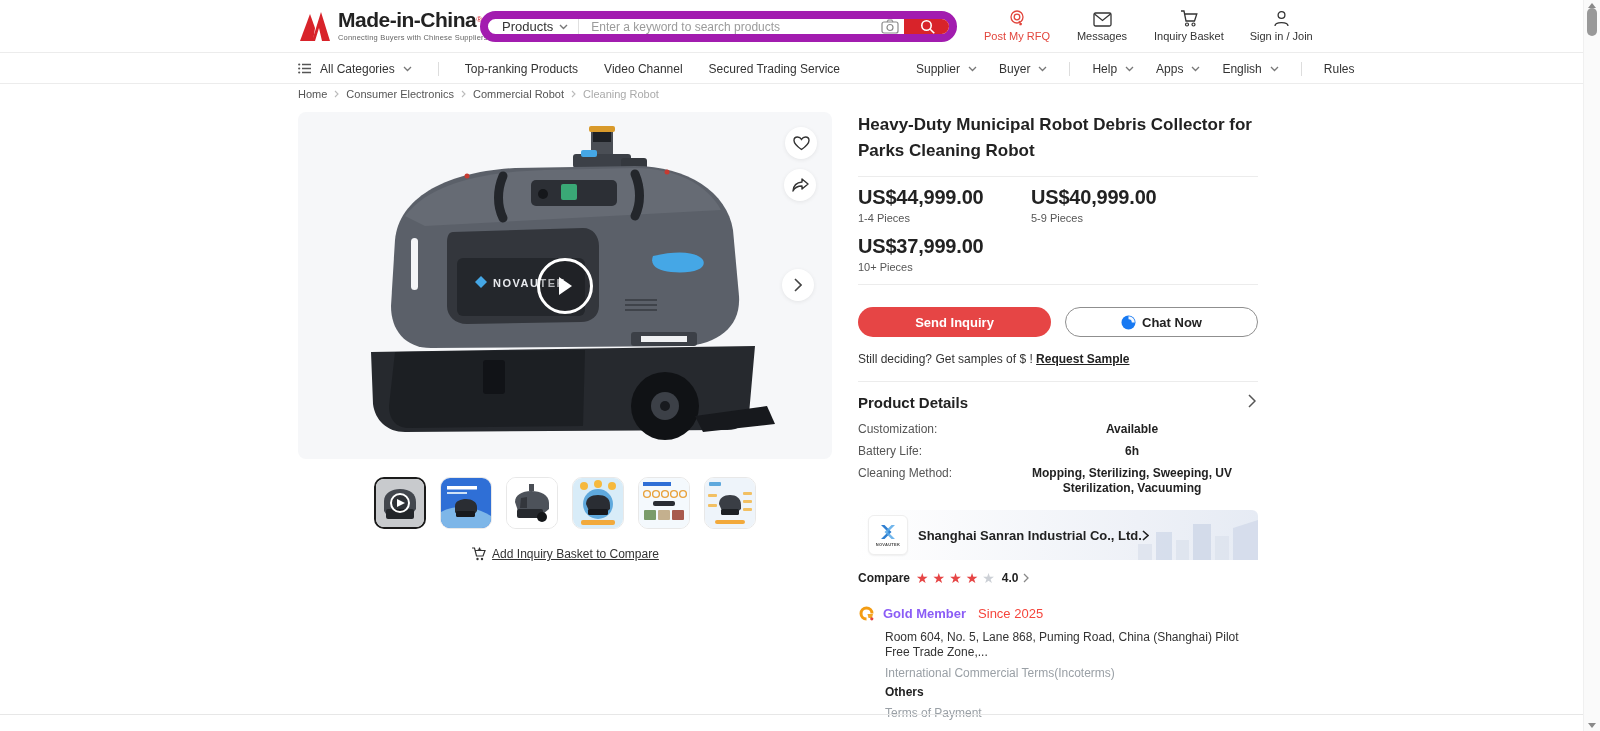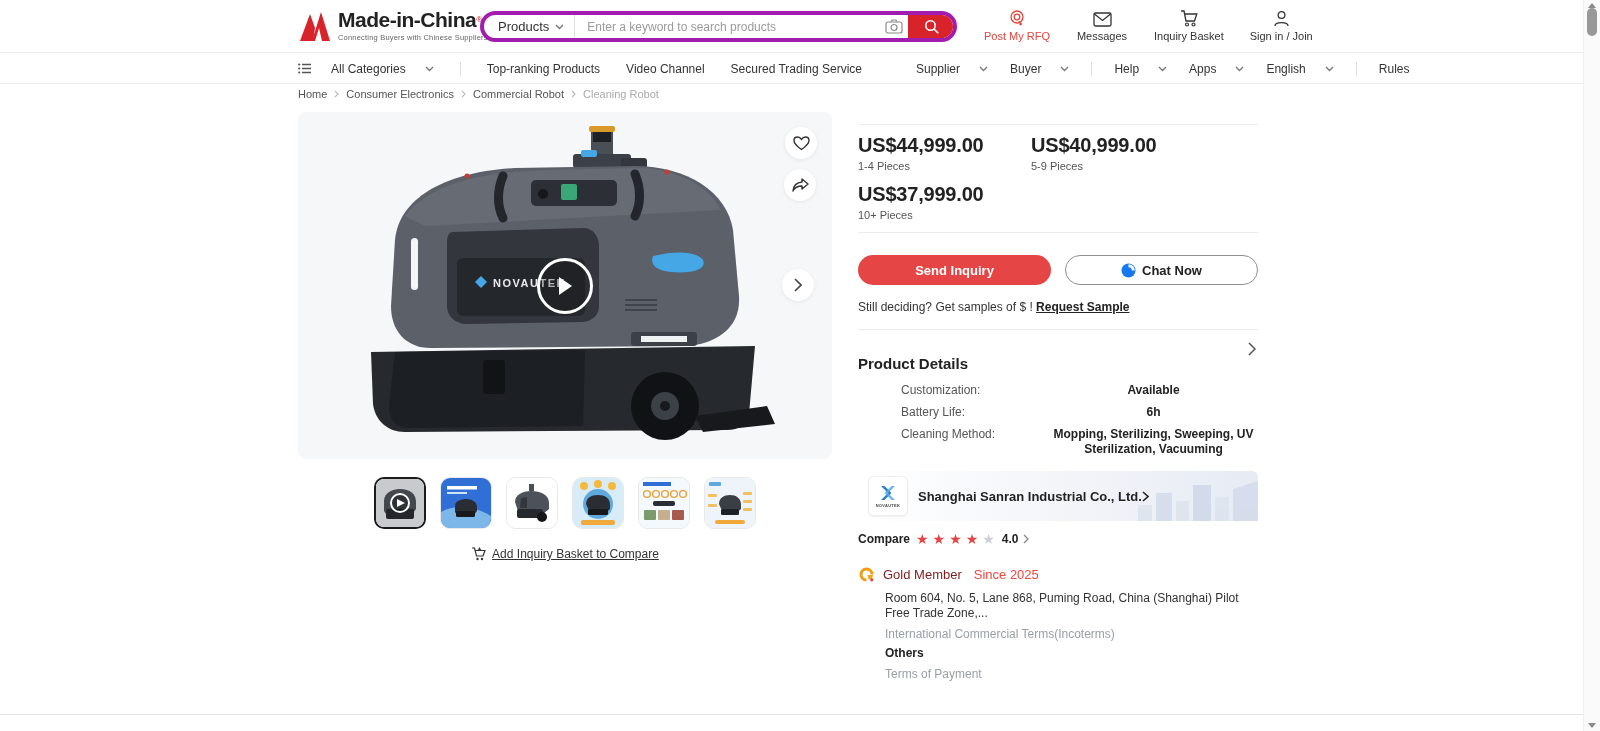--- a/index.html
+++ b/index.html
@@ -9,37 +9,37 @@
 
   
   .hdr { position:absolute; left:0; top:0; width:1583px; height:53px; border-bottom:1px solid #ececec; background:#fff; }
   .logo { position:absolute; left:298px; top:8px; display:flex; align-items:flex-start; cursor:pointer; }
   .logo-mark { width:34px; height:36px; margin-right:6px; }
   .logo-txtwrap { display:flex; flex-direction:column; }
   .logo-name { font-size:21px; font-weight:700; color:#222; letter-spacing:-0.5px; line-height:24px; }
   .logo-reg { font-size:8px; vertical-align:top; color:#d8232a; font-weight:400; }
   .logo-tag { font-size:7.5px; color:#666; margin-top:1px; letter-spacing:0.2px; }
 
-  .searchbar { position:absolute; left:480px; top:11px; width:477px; height:31px; border:4px solid #a21caf; border-radius:16px; background:#fff; display:flex; align-items:center; overflow:hidden; }
+  .searchbar { position:absolute; left:480px; top:11px; width:477px; height:31px; border:8px solid #a21caf; border-radius:16px; background:#fff; display:flex; align-items:center; overflow:hidden; }
   .search-cat { display:flex; align-items:center; gap:6px; padding:0 10px 0 14px; font-size:13px; color:#333; cursor:pointer; height:100%; flex:0 0 auto; border-right:1px solid #e0e0e0; }
   .search-input { flex:1; border:none; outline:none; font-size:12px; color:#333; padding:0 8px 0 12px; font-family:"Liberation Sans", sans-serif; background:transparent; }
   .search-input::placeholder { color:#9b9b9b; }
   .cam-btn { flex:0 0 28px; height:100%; display:flex; align-items:center; justify-content:center; cursor:pointer; }
   .search-btn { flex:0 0 47px; height:31px; margin:-2px -2px -2px 0; background:#d8232a; border:none; border-radius:0 16px 16px 0; display:flex; align-items:center; justify-content:center; cursor:pointer; }
 
   .hdr-actions { position:absolute; left:984px; top:8px; display:flex; gap:26px; }
   .hdr-act { display:flex; flex-direction:column; align-items:center; gap:3px; font-size:11px; color:#333; cursor:pointer; min-width:52px; }
   .hdr-act .ic { height:19px; display:flex; align-items:flex-end; }
   .hdr-act.red { color:#e2453c; }
 
   
   .nav { position:absolute; left:0; top:53px; width:1583px; height:31px; border-bottom:1px solid #ececec; background:#fff; font-size:12px; color:#333; }
   .nav-left { position:absolute; left:298px; top:0; height:31px; display:flex; align-items:center; gap:26px; }
   .nav-right { position:absolute; left:916px; top:0; height:31px; display:flex; align-items:center; gap:22px;text-align:right; }
-  .nav-item { display:flex; align-items:center; gap:19px; cursor:pointer; white-space:nowrap; }
+  .nav-item { display:flex; align-items:center; gap:8px; cursor:pointer; white-space:nowrap; }
   .vdiv { width:1px; height:14px; background:#ddd; }
 
   
   .bc { position:absolute; left:298px; top:88px; display:flex; align-items:center; gap:7px; font-size:11px; color:#555; }
   .bc a { color:#555; text-decoration:none; cursor:pointer; }
   .bc .muted { color:#aaa; }
 
   
   .gallery { position:absolute; left:298px; top:112px; width:534px; height:347px; background:#f6f7f9; border-radius:8px; overflow:hidden; }
   .gallery svg.robot { position:absolute; left:37px; top:8px; }
@@ -65,43 +65,43 @@
   .prices { display:flex; flex-wrap:wrap; margin-top:9px; }
   .tier { width:173px; margin-bottom:11px; }
   .tier .pr { font-size:20px; font-weight:700; color:#222; letter-spacing:-0.2px; }
   .tier .qty { font-size:11px; color:#555; margin-top:3px; }
   .btn-row { display:flex; gap:14px; margin-top:22px; }
   .btn { height:30px; border-radius:15px; font-size:13px; font-weight:700; display:flex; align-items:center; justify-content:center; cursor:pointer; font-family:"Liberation Sans", sans-serif; }
   .btn-inquiry { width:193px; background:#e64545; color:#fff; border:none; }
   .btn-chat { width:193px; background:#fff; color:#222; border:1px solid #8f8f8f; gap:6px; }
   .sample { margin-top:15px; font-size:12px; color:#333; }
   .sample b { font-weight:700; text-decoration:underline; cursor:pointer; color:#222; }
-  .pd-sec { margin-top:15px; border-top:1px solid #ececec; padding-top:25px; position:relative; }
+  .pd-sec { margin-top:15px; border-top:1px solid #ececec; padding-top:12px; position:relative; }
   .pd-head { font-size:15px; font-weight:700; color:#222; cursor:pointer; }
   .pd-chev { position:absolute; right:2px; top:12px; }
   .pd-rows { margin-top:11px; }
-  .pd-row { display:flex; font-size:12px; line-height:15px; margin-bottom:7px;margin-left:43px; }
+  .pd-row { display:flex; font-size:12px; line-height:15px; margin-bottom:7px; }
   .pd-row .lb { flex:0 0 148px; color:#555; }
   .pd-row .vl { flex:1; color:#222; font-weight:700;text-align:center; }
 
   .co-card { margin-top:14px; height:50px; border-radius:6px 6px 0 0; background:linear-gradient(90deg,#ffffff 0%,#eef1f7 70%,#e6ebf4 100%); position:relative; display:flex; align-items:center; padding-left:10px; cursor:pointer; overflow:hidden; }
   .co-logo { width:40px; height:40px; background:#fff; border:1px solid #eee; border-radius:6px; box-shadow:0 1px 2px rgba(0,0,0,.06); display:flex; flex-direction:column; align-items:center; justify-content:center; gap:1px; flex:0 0 auto; }
   .co-logo .nt { font-size:4px; letter-spacing:.3px; color:#444; font-weight:700; }
   .co-name { margin-left:10px; font-size:13px; font-weight:700; color:#222; display:flex; align-items:center; }
   .bldg { position:absolute; right:0; top:8px; opacity:.85; }
   .rating-row { margin-top:11px; display:flex; align-items:center; gap:4px; font-size:12px; }
   .rating-lb { font-weight:700; color:#222; margin-right:2px; }
   .star { font-size:14px; line-height:14px; color:#e64545; }
   .star.off { color:#ccd0d6; }
   .star::before { content:"★"; }
   .rating-val { font-weight:700; color:#222; margin-left:3px; }
 
   .member { margin-top:20px; }
   .member-head { display:flex; align-items:center; gap:8px; font-size:13px; }
-  .member-lv { font-weight:400; color:#7f1d1d; }
+  .member-lv { font-weight:700; color:#8b5cf6; }
   .member-since { color:#f5453c; margin-left:4px; }
   .member-list { margin-left:27px; margin-top:8px; font-size:12px; }
   .member-list .glb { color:#9aa0a6; margin-bottom:5px; }
   .member-list .gvl { color:#333; margin-bottom:6px; line-height:15px; }
   .member-list .gvl.bold { font-weight:700; color:#222; }
 
   
   .foot-line { position:absolute; left:0; top:714px; width:1583px; border-top:1px solid #e7e7e7; }
   .scrollbar { position:absolute; right:0; top:0; width:17px; height:731px; background:#fafafa; border-left:1px solid #f0f0f0; }
   .sb-thumb { position:absolute; left:3px; top:8px; width:10px; height:28px; border-radius:5px; background:#999; cursor:pointer; }
@@ -423,20 +423,21 @@
     <svg width="15" height="14" viewBox="0 0 15 14">
         <path d="M1 1 L3.5 1 L5.5 9 L12 9 L14 3.5 L4 3.5" fill="none" stroke="#333" stroke-width="1.2"></path>
         <circle cx="6.5" cy="12" r="1.2" fill="#333"></circle>
         <circle cx="11" cy="12" r="1.2" fill="#333"></circle>
         <path d="M8.5 0.5 V4 M6.8 2.2 H10.2" stroke="#333" stroke-width="1.1"></path>
       </svg>
     <span>Add Inquiry Basket to Compare</span>
   </div>
 
   <div class="info">
+    <h1 class="p-title">Heavy-Duty Municipal Robot Debris Collector for Parks Cleaning Robot</h1>
     <hr class="hr hr1">
 
     <div class="prices">
       <div class="tier">
         <div class="pr">US$44,999.00</div>
         <div class="qty">1-4 Pieces</div>
       </div>
       <div class="tier">
         <div class="pr">US$40,999.00</div>
         <div class="qty">5-9 Pieces</div>

